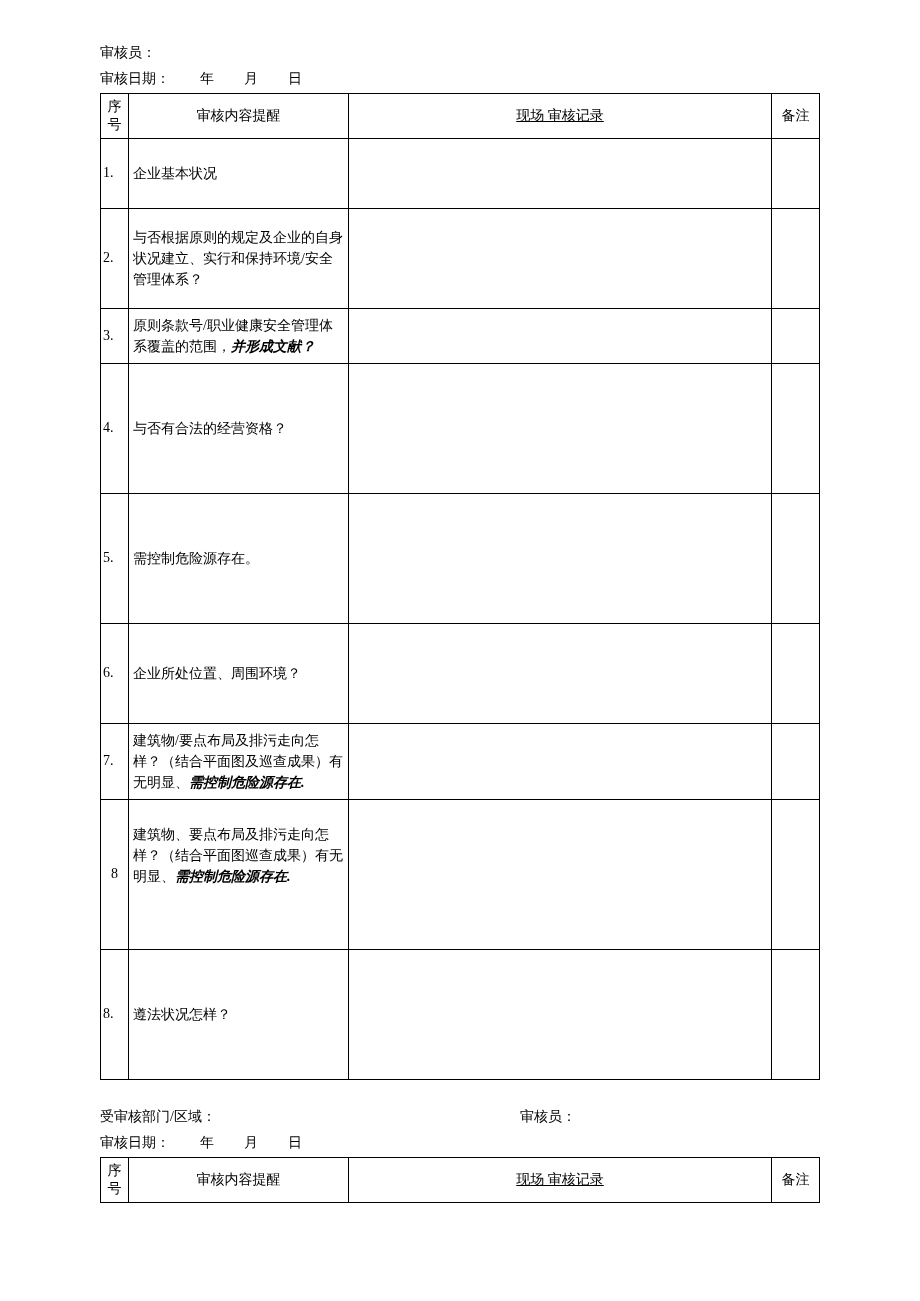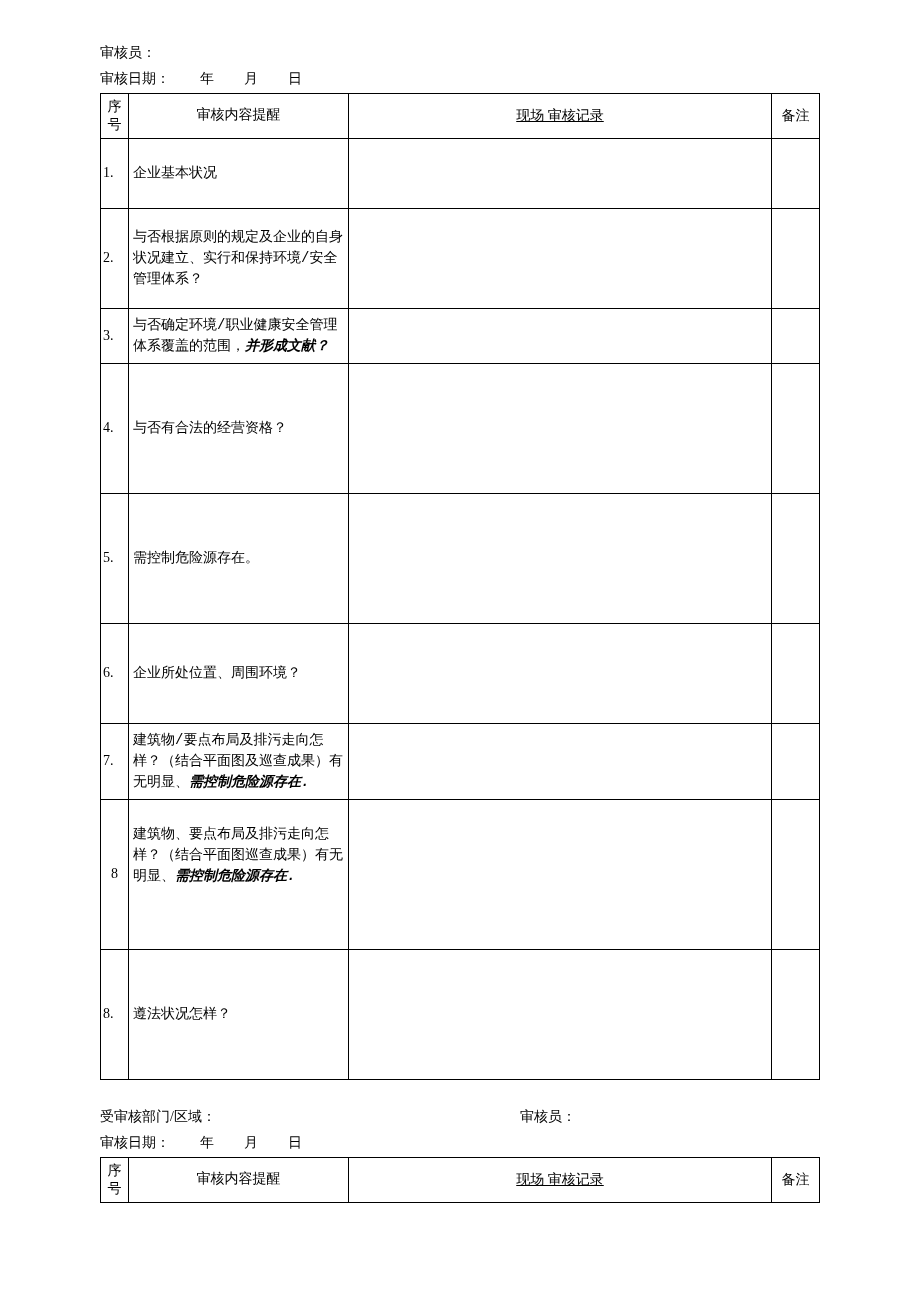--- a/index.html
+++ b/index.html
@@ -31,21 +31,21 @@
       table-layout: fixed;
     }
     td, th {
       border: 1px solid #000;
       padding: 4px 2px;
       vertical-align: middle;
       font-weight: normal;
       font-size: 14px;
     }
     .col-idx { width: 28px; text-align: left; padding-left: 2px; }
-    .col-content { width: 220px; text-align: left; padding: 6px 4px; line-height: 1.5; font-family: Liberation Mono, monospace; }
+    .col-content { width: 220px; text-align: left; padding: 6px 4px; line-height: 1.5; }
     .col-record { text-align: center; text-decoration: underline; }
     .col-note { width: 48px; text-align: center; }
     th.col-idx, th.col-content, th.col-record, th.col-note { text-align: center; }
     .ht-sm { height: 36px; }
     .ht-md { height: 70px; }
     .ht-lg { height: 100px; }
     .ht-xl { height: 130px; }
     .ht-xxl { height: 150px; }
     .italic-bold { font-style: italic; font-weight: bold; text-align: right; }
     .gap { height: 24px; }
@@ -84,21 +84,21 @@
       <td class="col-note"></td>
     </tr>
     <tr>
       <td class="col-idx ht-lg">2.</td>
       <td class="col-content">与否根据原则的规定及企业的自身状况建立、实行和保持环境/安全管理体系？</td>
       <td class="col-record"></td>
       <td class="col-note"></td>
     </tr>
     <tr>
       <td class="col-idx" style="height:50px;">3.</td>
-      <td class="col-content"><span>与否确定环境/职业健康安全管理体系覆盖的范围，</span><span class="italic-bold">并形成文献？</span></td>
+      <td class="col-content"><span>原则条款号/职业健康安全管理体系覆盖的范围，</span><span class="italic-bold">并形成文献？</span></td>
       <td class="col-record"></td>
       <td class="col-note"></td>
     </tr>
     <tr>
       <td class="col-idx ht-xl">4.</td>
       <td class="col-content">与否有合法的经营资格？</td>
       <td class="col-record"></td>
       <td class="col-note"></td>
     </tr>
     <tr>

